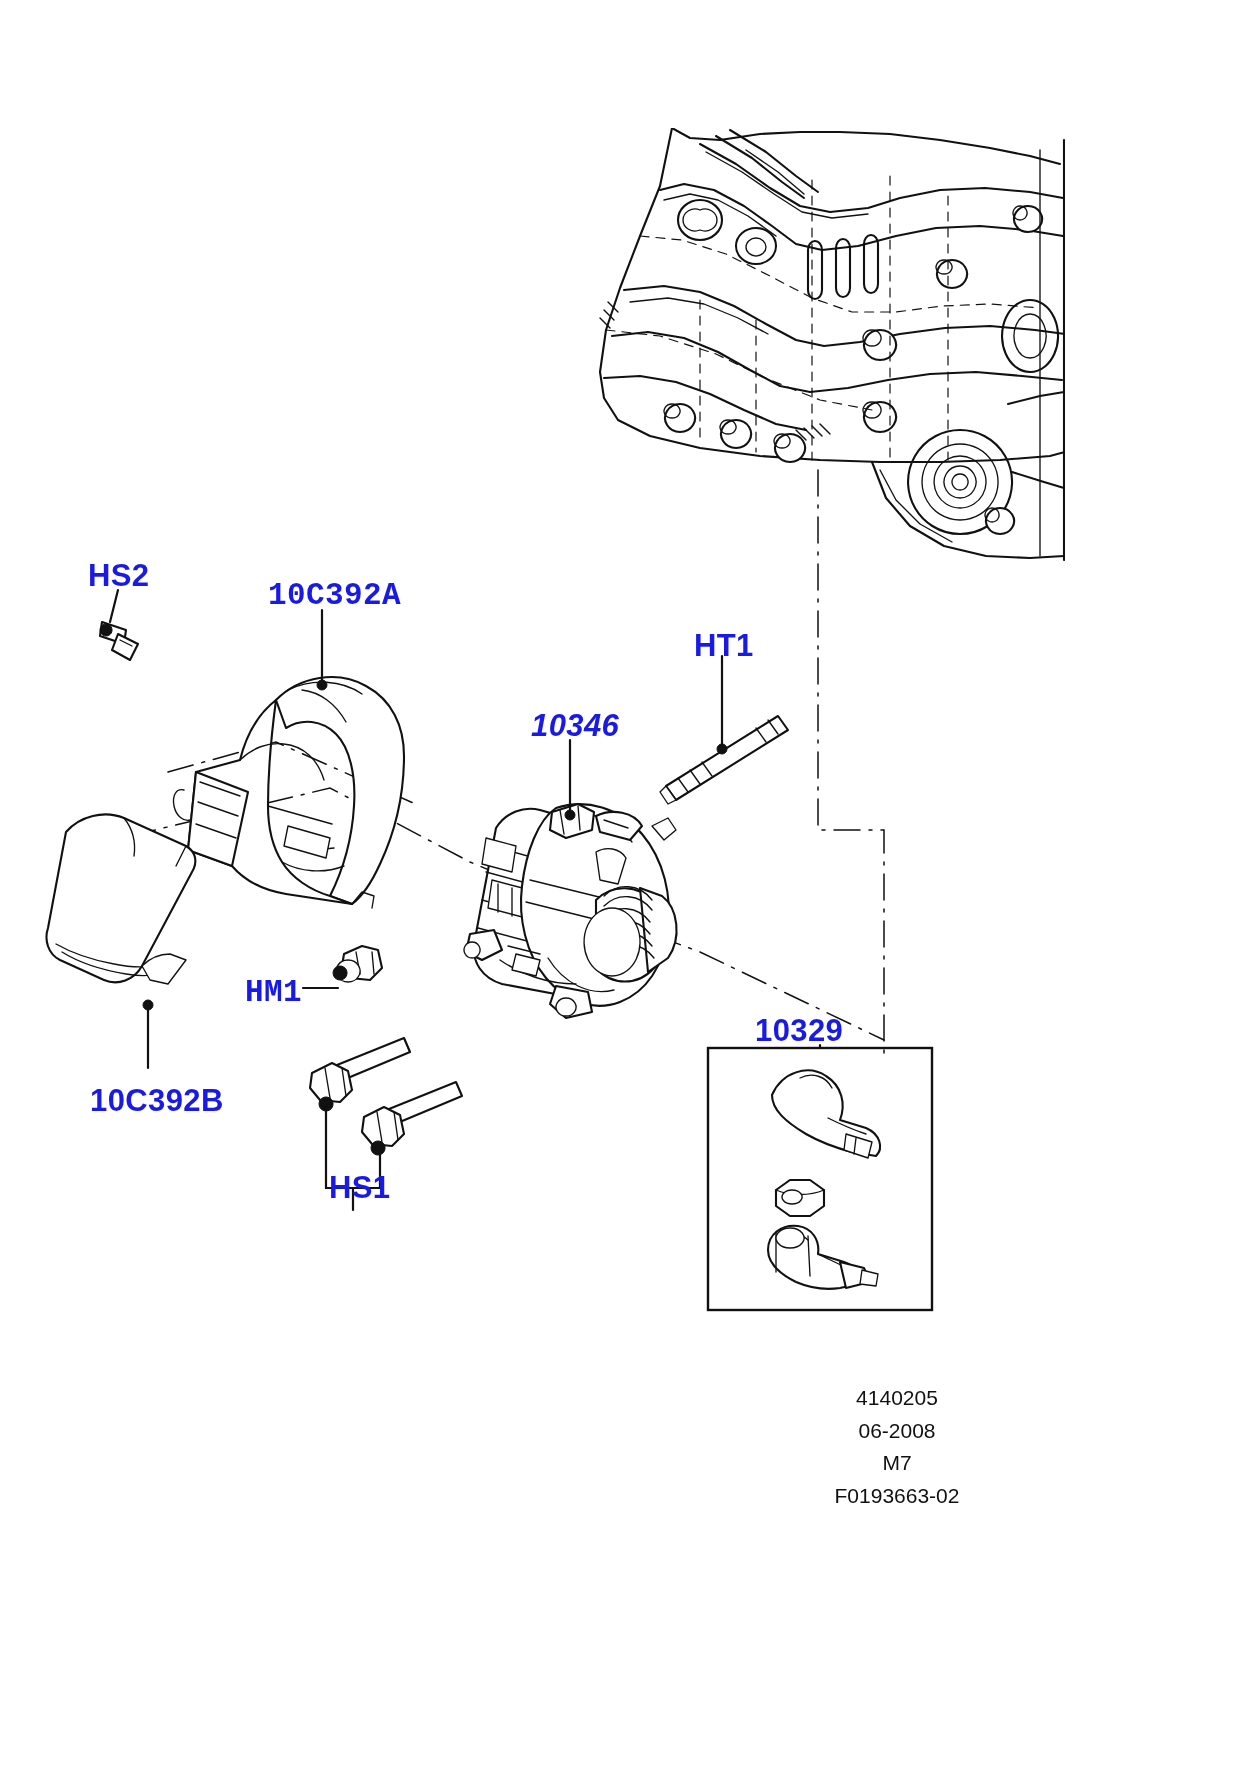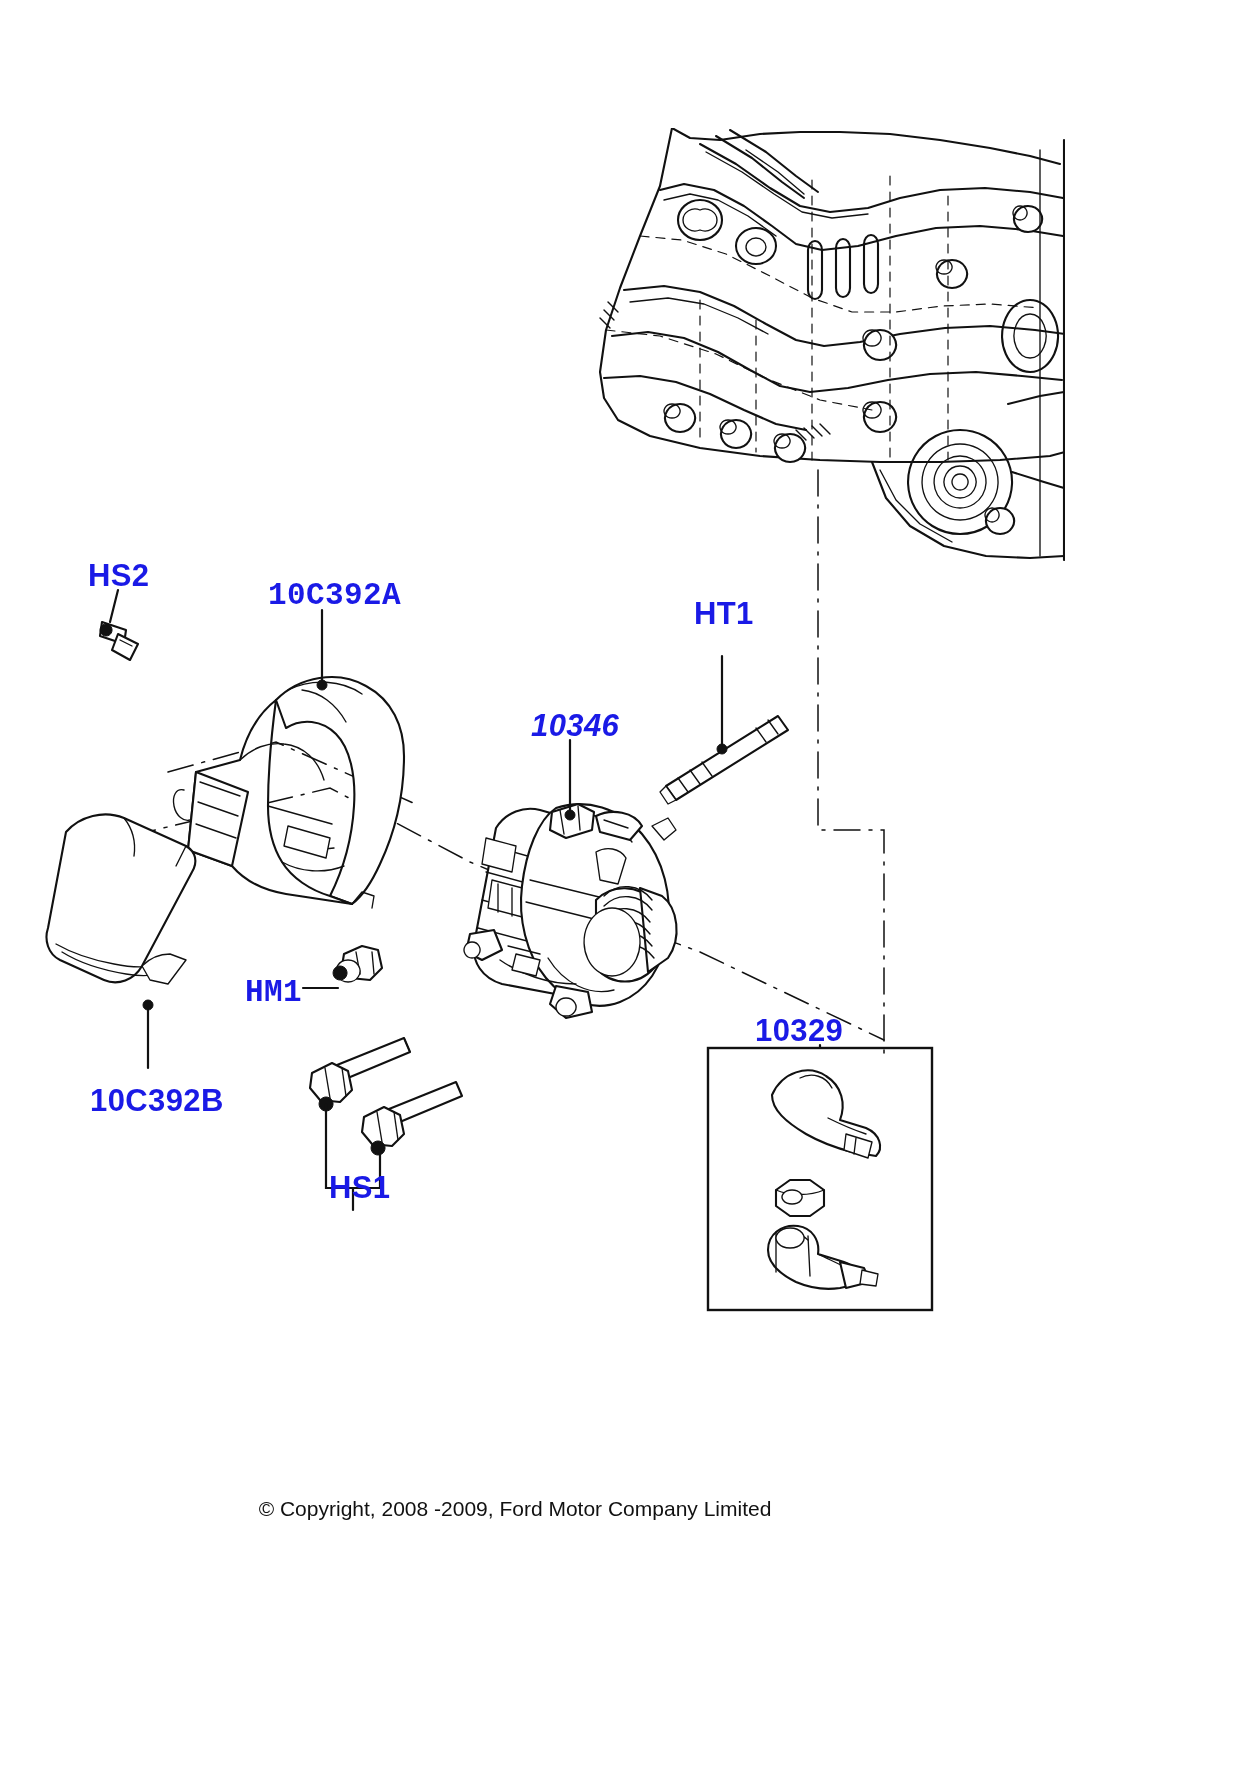--- a/index.html
+++ b/index.html
@@ -382,28 +382,33 @@
 
       <path class="lead" d="M148 1068 L148 1006"></path>
       <circle class="fillk" cx="148" cy="1005" r="5"></circle>
     </g>
   </svg>
 
   <span class="callout" style="left:88px;  top:560px;">HS2</span>
 
   <span class="callout" style="left:268px; top:580px;font-family:Liberation Mono, monospace;">10C392A</span>
 
-  <span class="callout" style="left:694px; top:598px;">HT1</span>
+  <span class="callout" style="left:694px; top:630px;">HT1</span>
 
   <span class="callout" style="left:531px; top:710px;font-style:italic;">10346</span>
 
   <span class="callout" style="left:245px; top:977px;font-family:Liberation Mono, monospace;">HM1</span>
 
   <span class="callout" style="left:755px; top:1015px;">10329</span>
 
   <span class="callout" style="left:90px;  top:1085px;">10C392B</span>
 
   <span class="callout" style="left:329px; top:1172px;">HS1</span>
 
-
-  <div class="copyright">© Copyright, 2008 -2009, Ford Motor Company Limited</div>
+  <div class="footer-block">
+    <div>4140205</div>
+    <div>06-2008</div>
+    <div>M7</div>
+    <div>F0193663-02</div>
+  </div>
+
 
 </div>
 
 </body></html>

